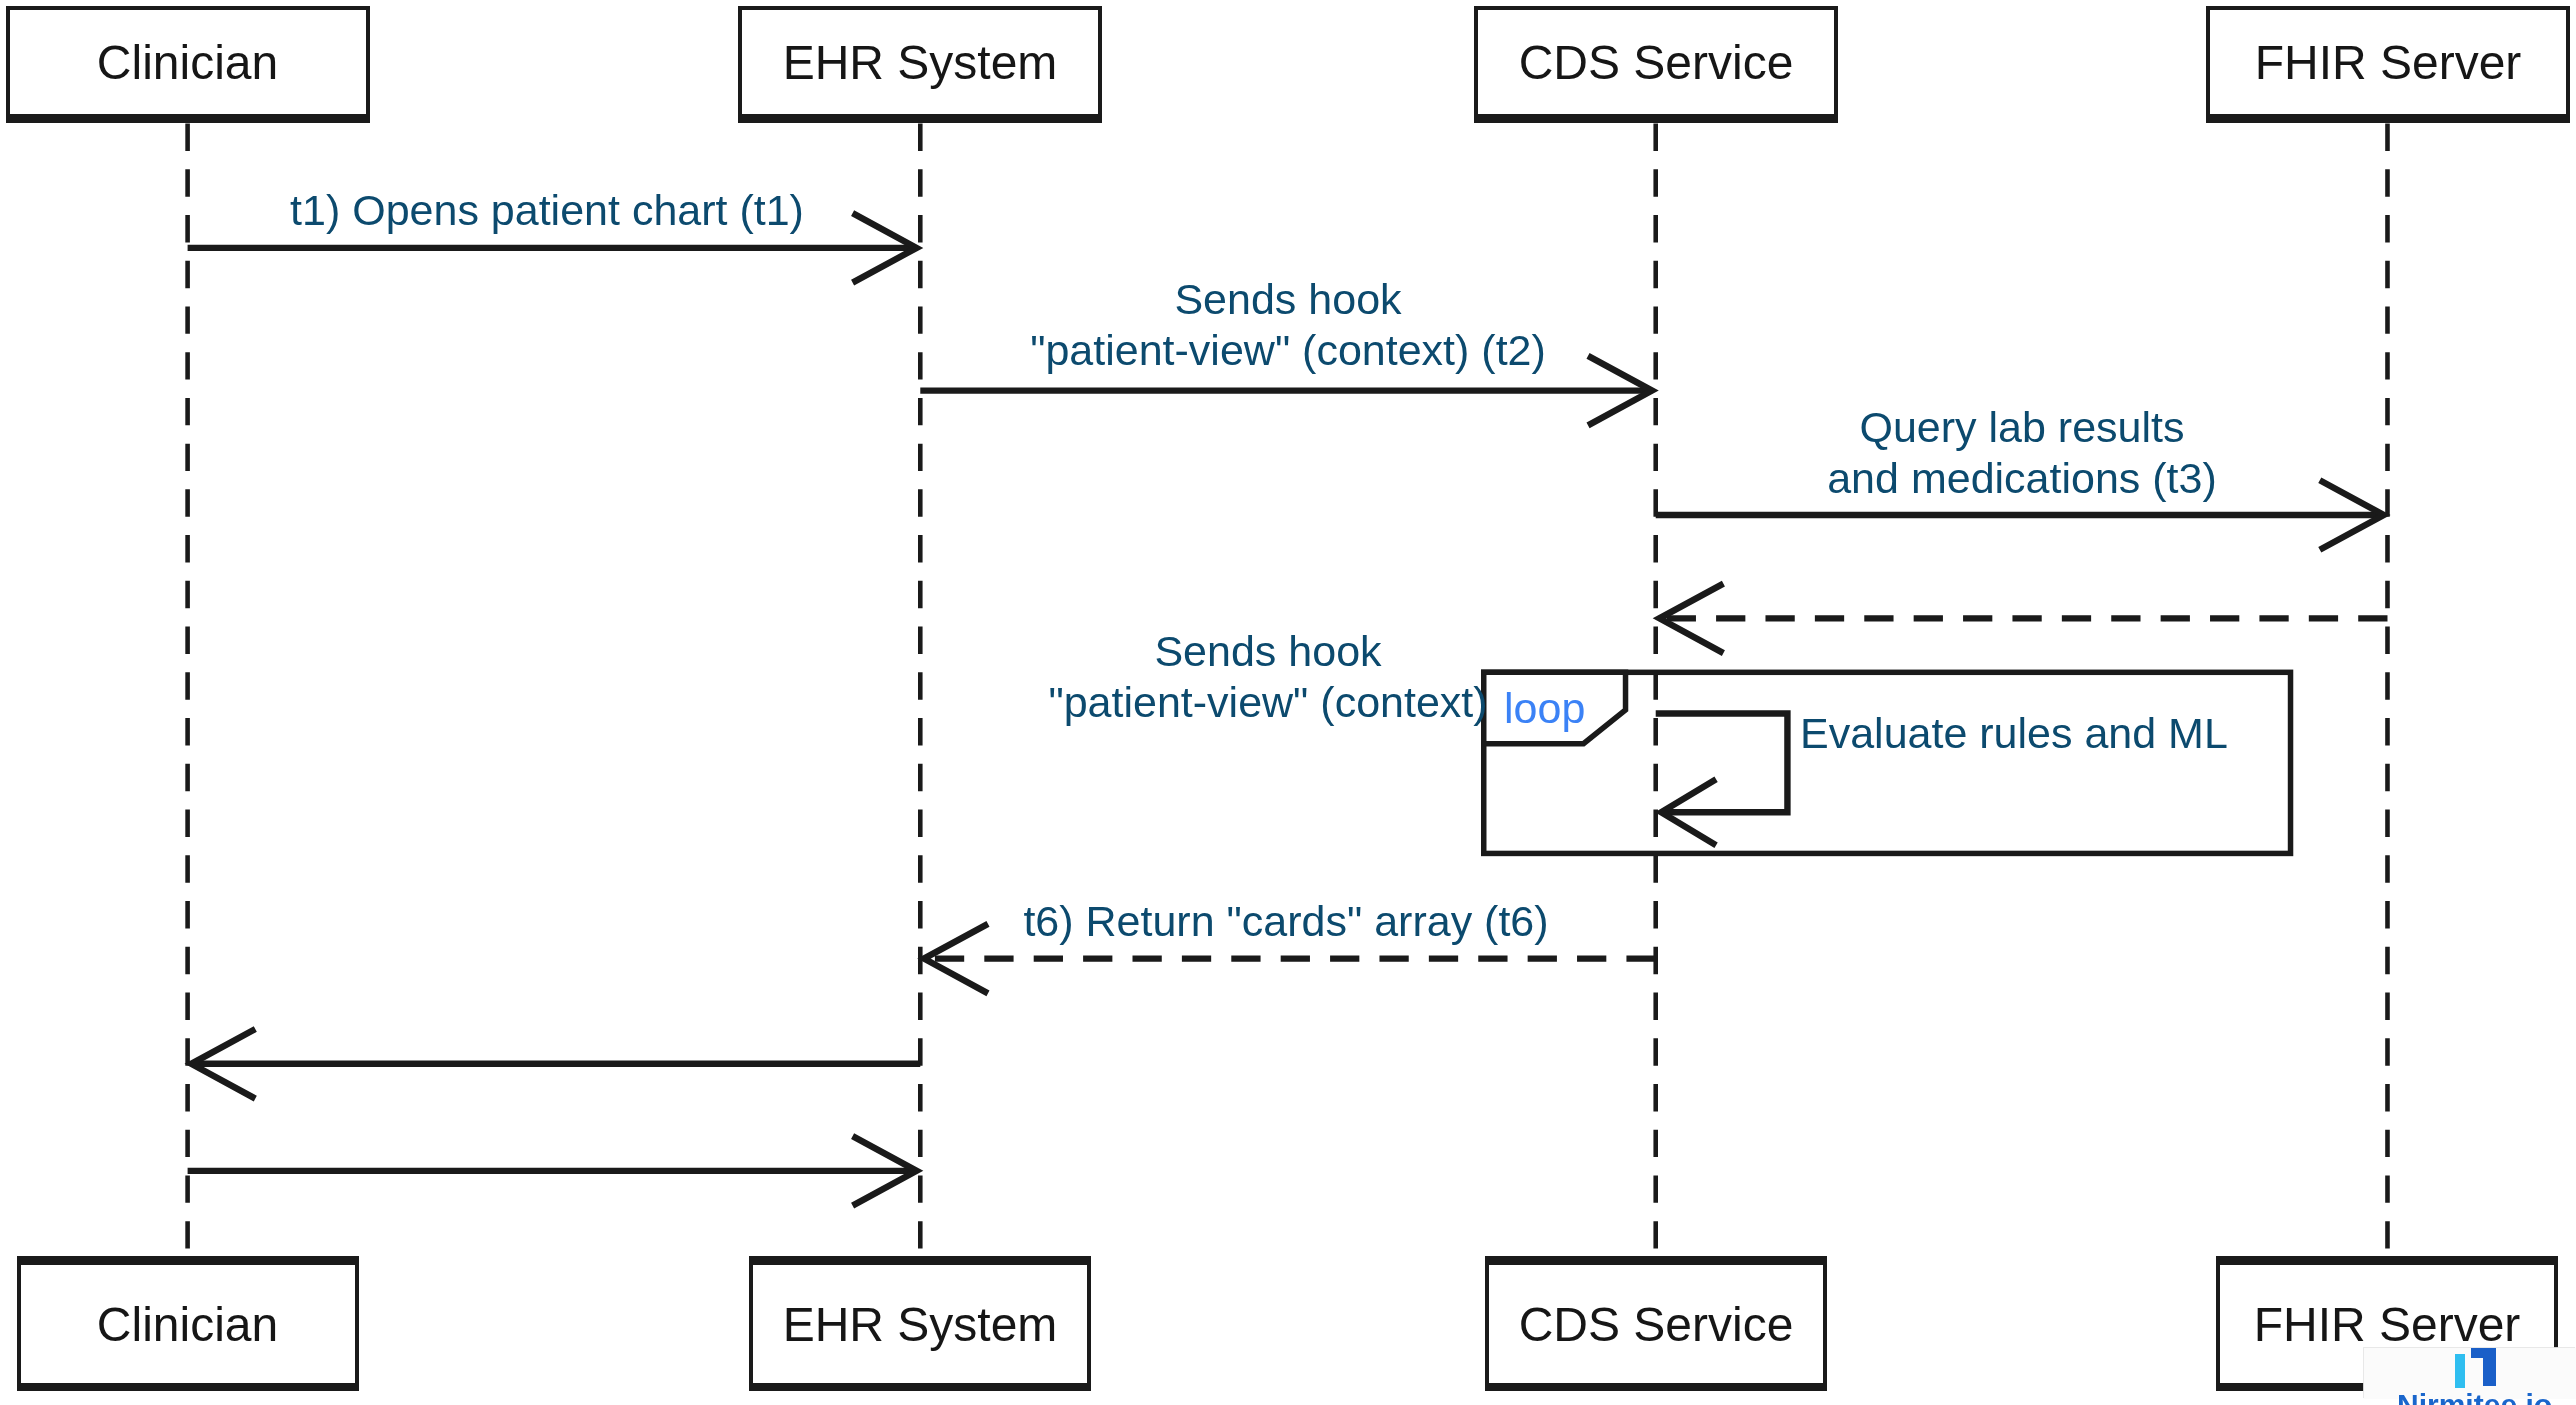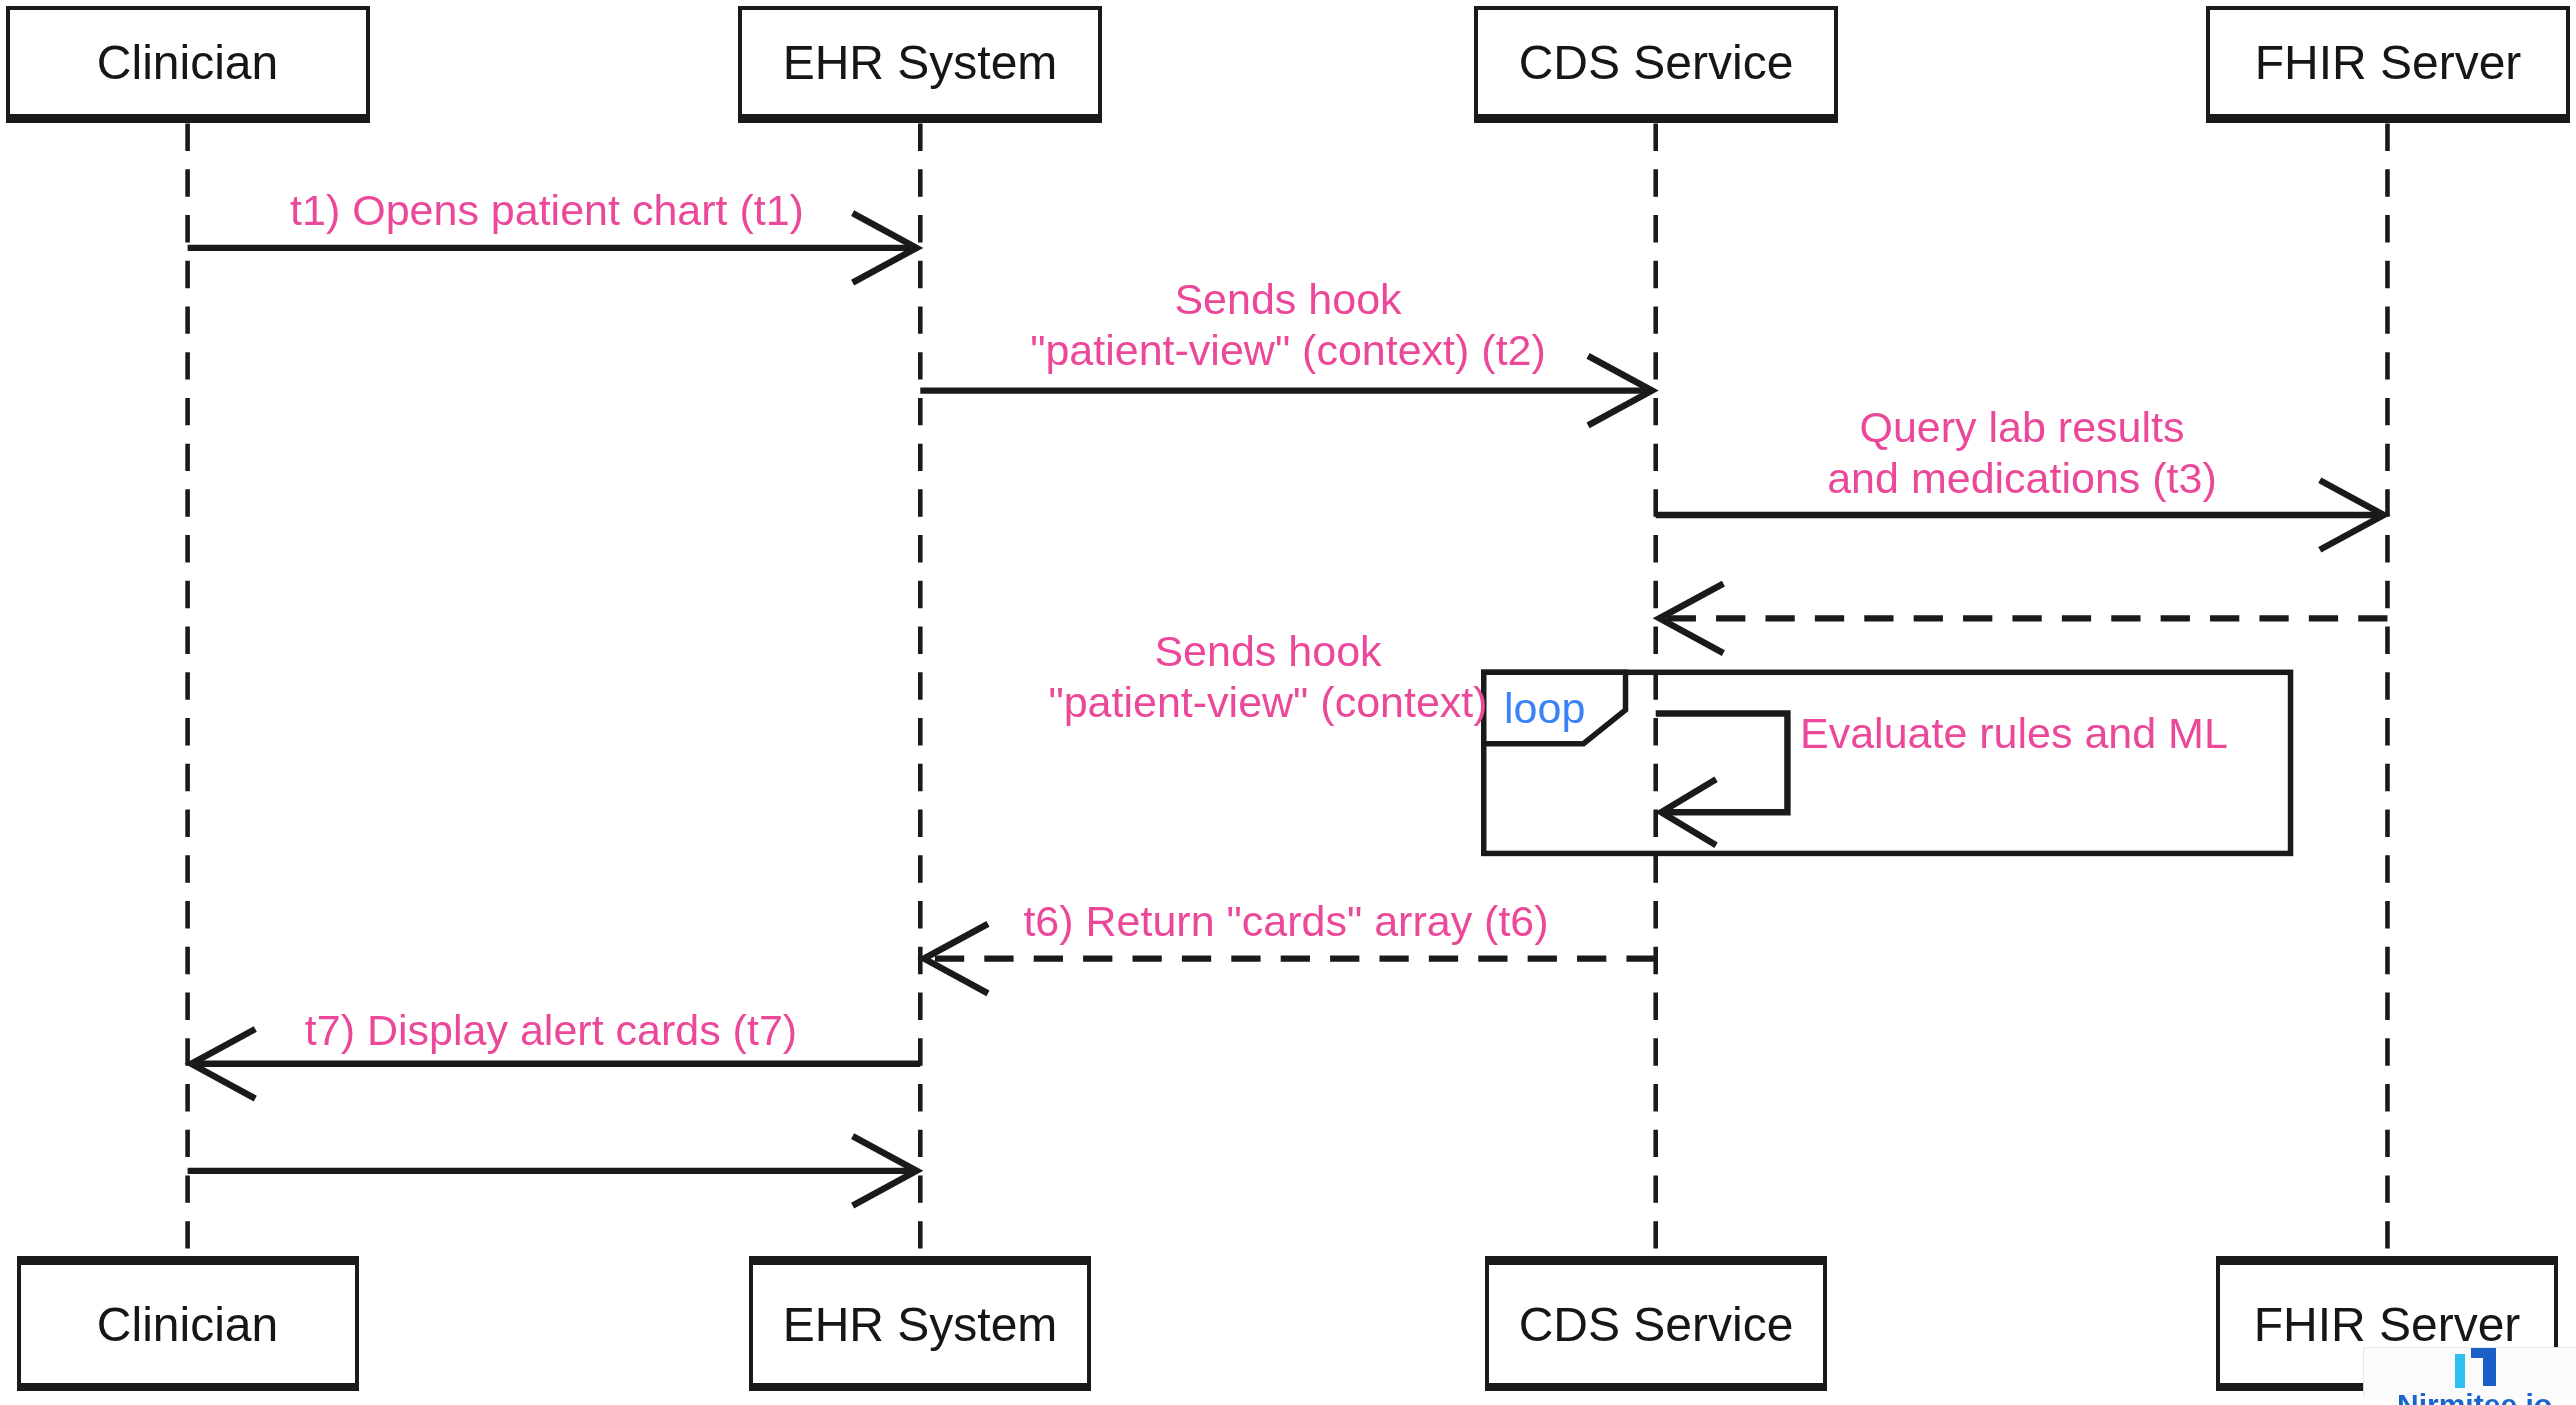--- a/index.html
+++ b/index.html
@@ -5,21 +5,21 @@
   html,body{margin:0;padding:0;background:#ffffff;}
   body{width:2576px;height:1405px;position:relative;overflow:hidden;
        font-family:"Liberation Sans","DejaVu Sans",sans-serif;color:#161616;}
   .stage{position:absolute;left:0;top:0;width:2184px;height:1405px;background:#ffffff;}
   svg.lines{position:absolute;left:0;top:0;}
   .pbox{position:absolute;box-sizing:border-box;border:4.6px solid #1a1a1a;background:#ffffff;
         display:flex;align-items:center;justify-content:center;
         font-size:48px;color:#161616;white-space:nowrap;}
   .pbox.top{border-bottom-width:9.1px;}
   .pbox.bottom{border-top-width:9.1px;border-bottom-width:8.2px;}
-  .msg{position:absolute;font-size:43px;line-height:51px;color:#ec4899;
+  .msg{position:absolute;font-size:43px;line-height:51px;color:#0c4a6e;
        text-align:center;transform:translateX(-50%);white-space:nowrap;}
   .msg.left{transform:none;text-align:right;}
   .loop-title{position:absolute;font-size:43px;color:#3b82f6;white-space:nowrap;}
   .wm-strip{position:absolute;left:2364px;top:1348px;width:212px;height:51px;
             background:#fbfbfb;display:flex;align-items:center;box-shadow:-0.9px -0.9px 0 #e6e6e6;flex-direction:column;}
   .wm-mark{position:relative;width:42px;height:40px;margin-left:12.8px;flex:0 0 auto;}
   .wm-bar-cyan{position:absolute;left:0;top:6.4px;width:10px;height:34px;}
   .wm-bar-top{position:absolute;left:15.6px;top:0;width:25px;height:10px;}
   .wm-bar-vert{position:absolute;left:27.4px;top:10px;width:12.8px;height:28px;}
   .wm-text{font-size:30px;font-weight:bold;margin-left:9.1px;letter-spacing:0px;}
@@ -126,21 +126,20 @@
   </div>
 
   <div class="loop-title" style="left:1504px;top:684px;">loop</div>
 
   <div class="msg left" style="left:1800px;top:708px;">
     <div>Evaluate rules and ML</div>
   </div>
 
   <div class="msg" style="left:1286px;top:896px;">t6) Return "cards" array (t6)</div>
 
-  <div class="msg" style="left:551px;top:1005px;">t7) Display alert cards (t7)</div>
 
 
   <div class="wm-strip">
     <div class="wm-mark">
       <div class="wm-bar-cyan" style="background:#2fbef0;"></div>
       <div class="wm-bar-top" style="background:#1a5fc8;"></div>
       <div class="wm-bar-vert" style="background:#1a5fc8;"></div>
     </div>
     <div class="wm-text" style="color:#1a66cc;">Nirmitee.io</div>
   </div>

